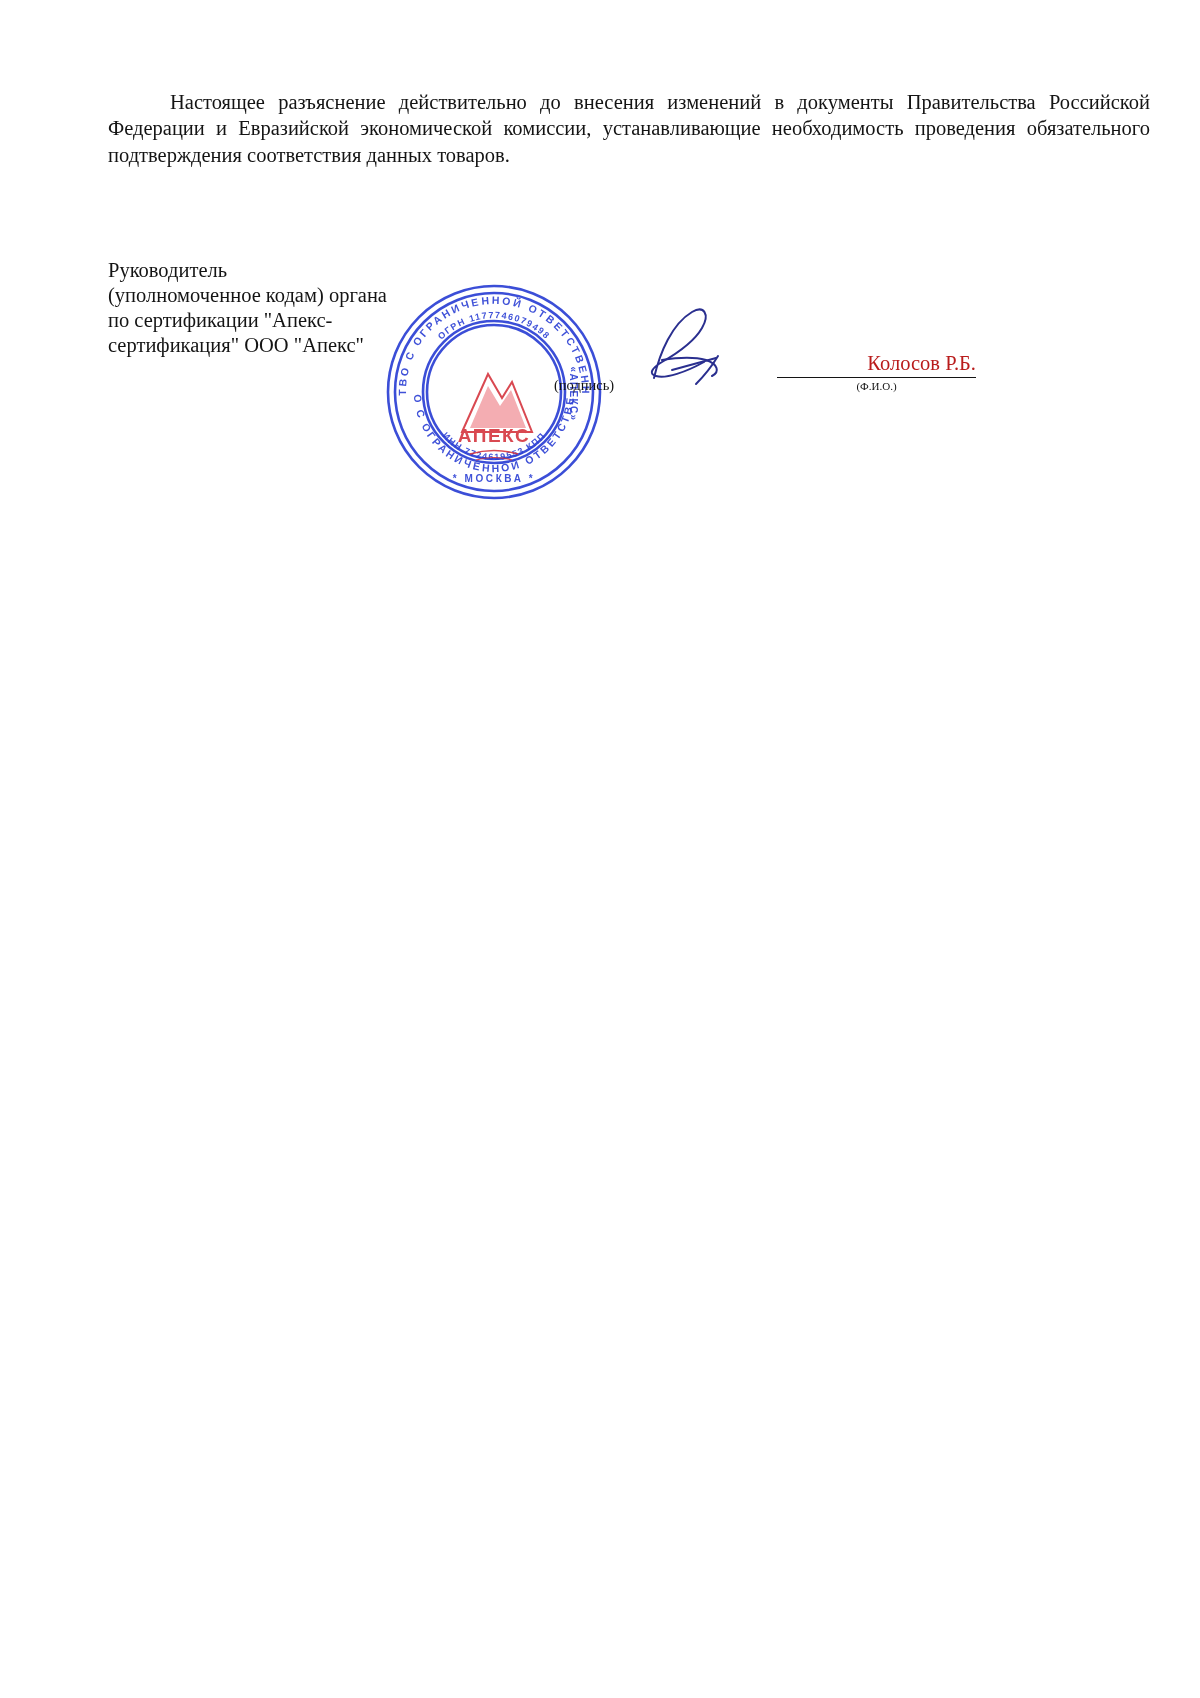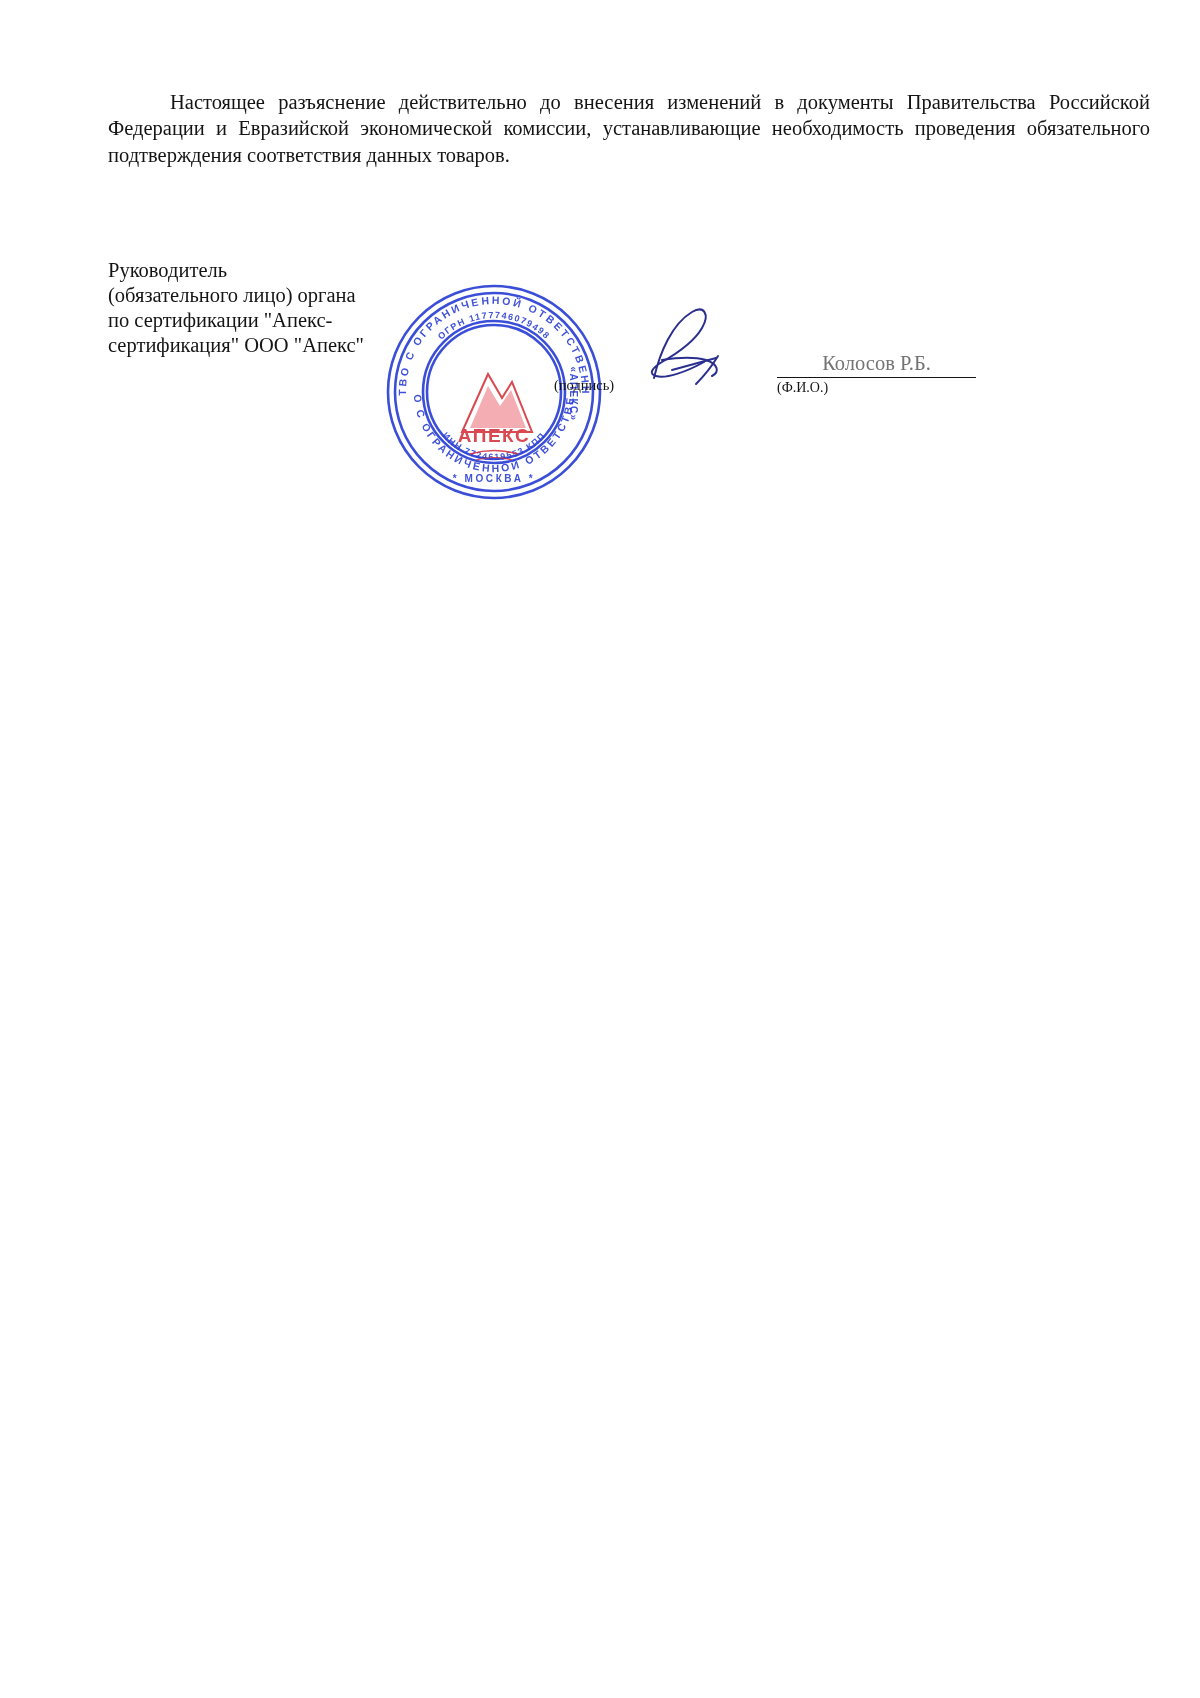--- a/index.html
+++ b/index.html
@@ -86,44 +86,44 @@
     top: 377px;
     width: 199px;
     height: 0;
     border-bottom: 1.6px solid #141414;
   }
   .fio-name {
     position: absolute;
     left: 777px;
     top: 352px;
     width: 199px;
-    text-align: center;
+    text-align: right;
     font-size: 20.5px;
-    color: #737373;
+    color: #b91c1c;
   }
   .fio-caption {
     position: absolute;
     left: 777px;
     top: 380px;
     width: 199px;
-    text-align: left;
-    font-size: 14px;
+    text-align: center;
+    font-size: 11px;
     color: #141414;
   }
 </style>
 </head>
 <body>
 
 <div class="page">
 
   <p class="body-text" id="para1"><span class="indent"></span><span>Настоящее разъяснение действительно до внесения изменений в документы Правительства Российской Федерации и Евразийской экономической комиссии, устанавливающие необходимость проведения обязательного подтверждения соответствия данных товаров.</span></p>
 
 
   <div class="sig-block">Руководитель
-(обязательного лицо) органа
+(уполномоченное кодам) органа
 по сертификации "Апекс-
 сертификация" ООО "Апекс"</div>
 
   <div class="stamp">
     <svg width="220" height="220" viewBox="0 0 220 220" xmlns="http://www.w3.org/2000/svg">
       <defs>
         <path id="arcTop" d="M 22,110 A 88,88 0 0 1 198,110"></path>
         <path id="arcBottom" d="M 30,110 A 80,80 0 0 0 190,110"></path>
         <path id="arcTopInner" d="M 36,110 A 74,74 0 0 1 184,110"></path>
         <path id="arcBottomInner" d="M 42,110 A 68,68 0 0 0 178,110"></path>

